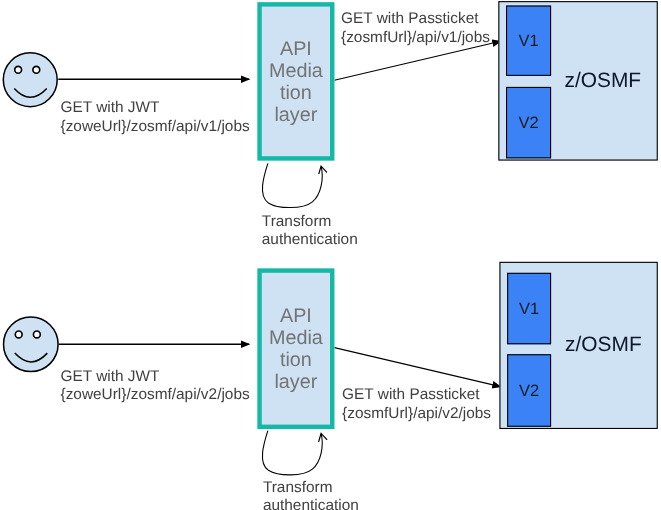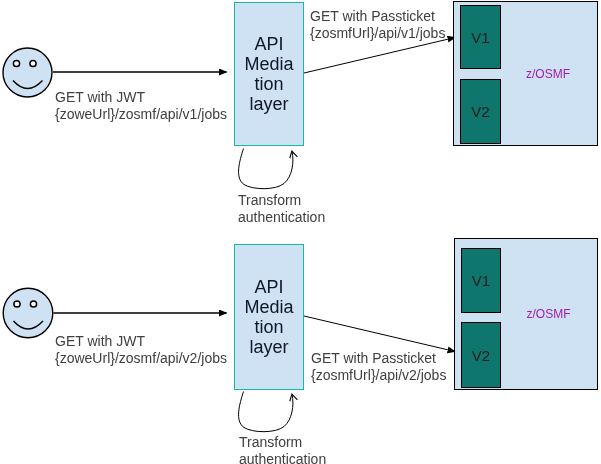--- a/index.html
+++ b/index.html
@@ -3,39 +3,39 @@
 <meta charset="utf-8">
 <style>
   html,body{margin:0;padding:0;background:#ffffff;}
   .canvas{
     position:relative;width:601px;height:464px;background:#ffffff;
     font-family:"Liberation Sans", sans-serif;overflow:hidden;
   }
   svg.wires{position:absolute;left:0;top:0;width:601px;height:464px;}
   .api-box{
     position:absolute;box-sizing:border-box;
-    background:#cfe2f3;border:1px solid #14b8a6;
+    background:#cfe2f3;border:4px solid #14b8a6;
     display:flex;align-items:center;justify-content:center;
     text-align:center;white-space:pre-line;
-    font-size:18px;line-height:20px;color:#0f172a;
+    font-size:18px;line-height:20px;color:#737373;
   }
   .zosmf-box{
     position:absolute;box-sizing:border-box;
     background:#cfe2f3;border:1px solid #000;
   }
   .vbox{
     position:absolute;box-sizing:border-box;
-    background:#0f766e;border:1px solid #000;
+    background:#3b82f6;border:1px solid #000;
     display:flex;align-items:center;justify-content:center;
     font-size:15px;color:#1a1a1a;
   }
   .zosmf-title{
     position:absolute;top:0;bottom:0;left:47px;right:2px;
     display:flex;align-items:center;justify-content:center;
-    font-size:12px;color:#a21caf;
+    font-size:19px;color:#0f172a;
   }
   .lbl{
     position:absolute;white-space:pre-line;
     font-size:14px;line-height:16.5px;color:#404040;
   }
 </style>
 </head>
 <body>
 
 <div class="canvas">

